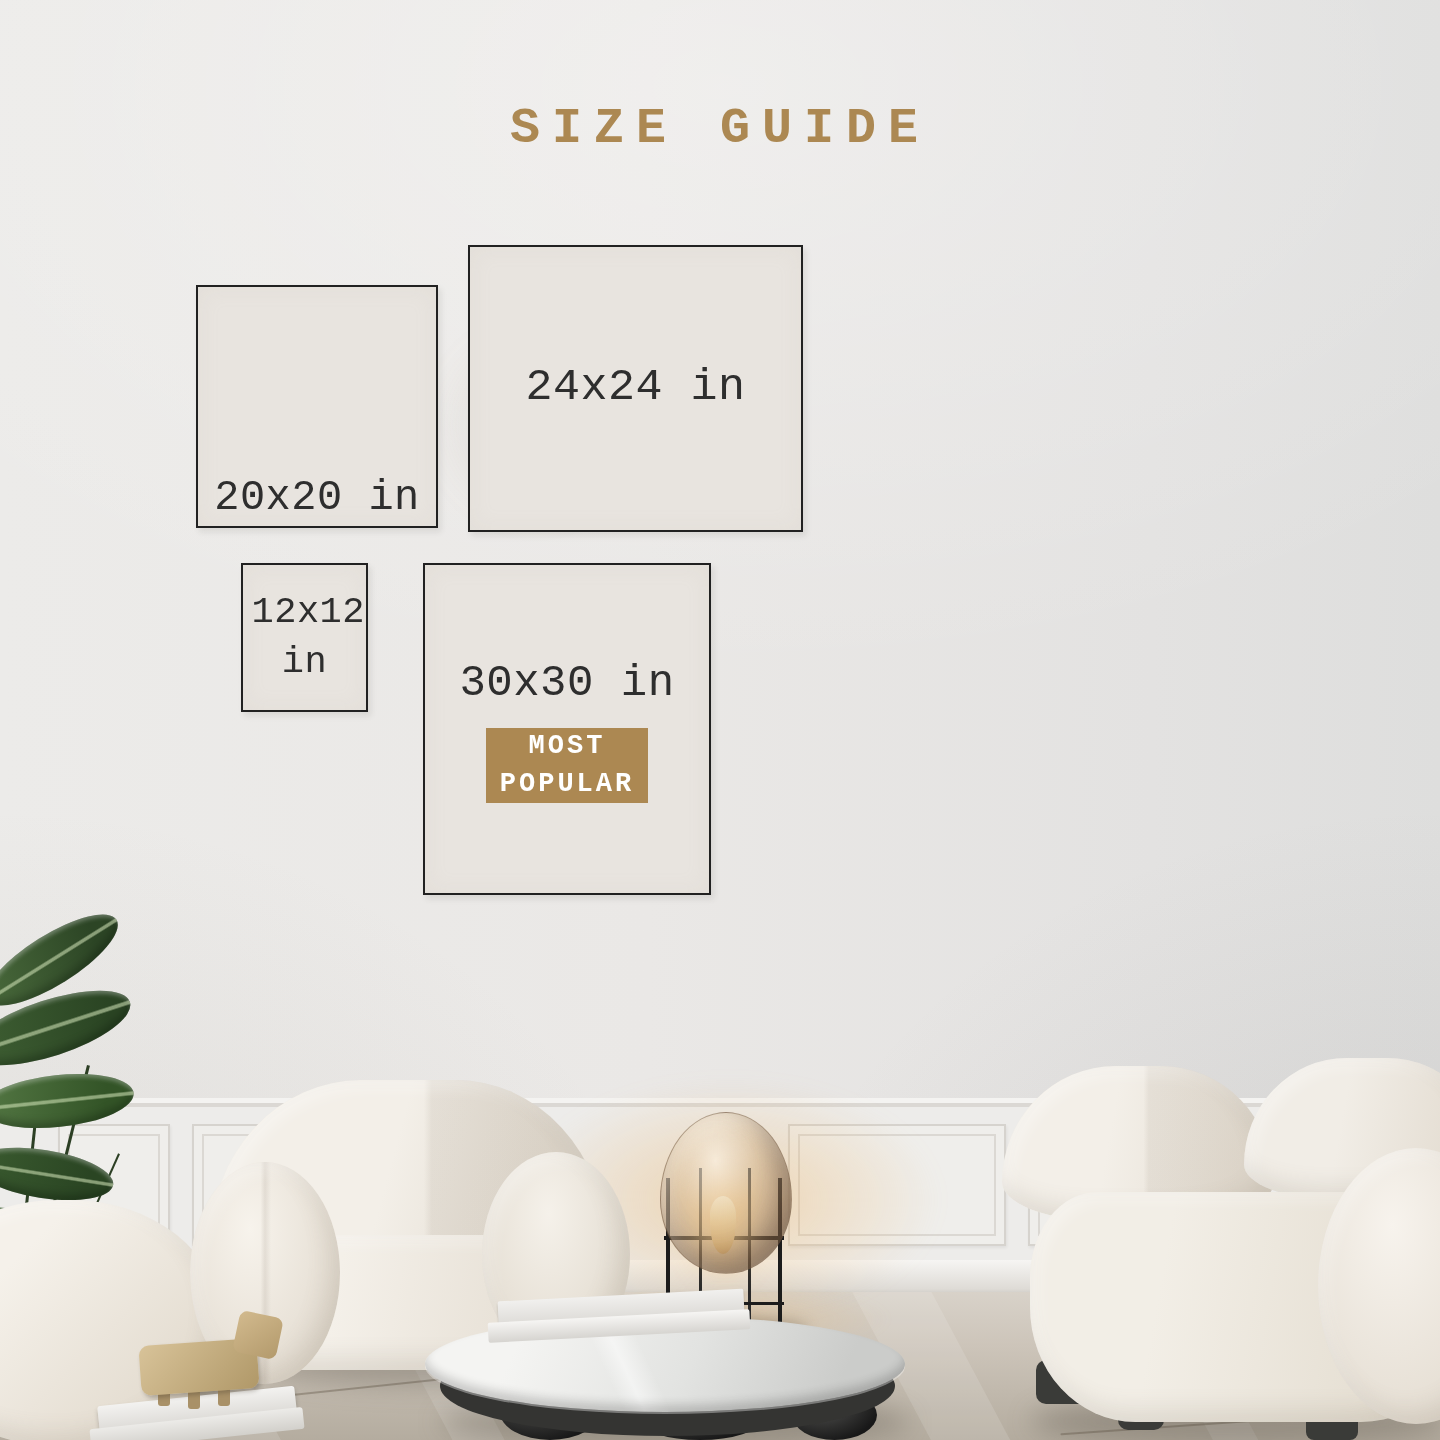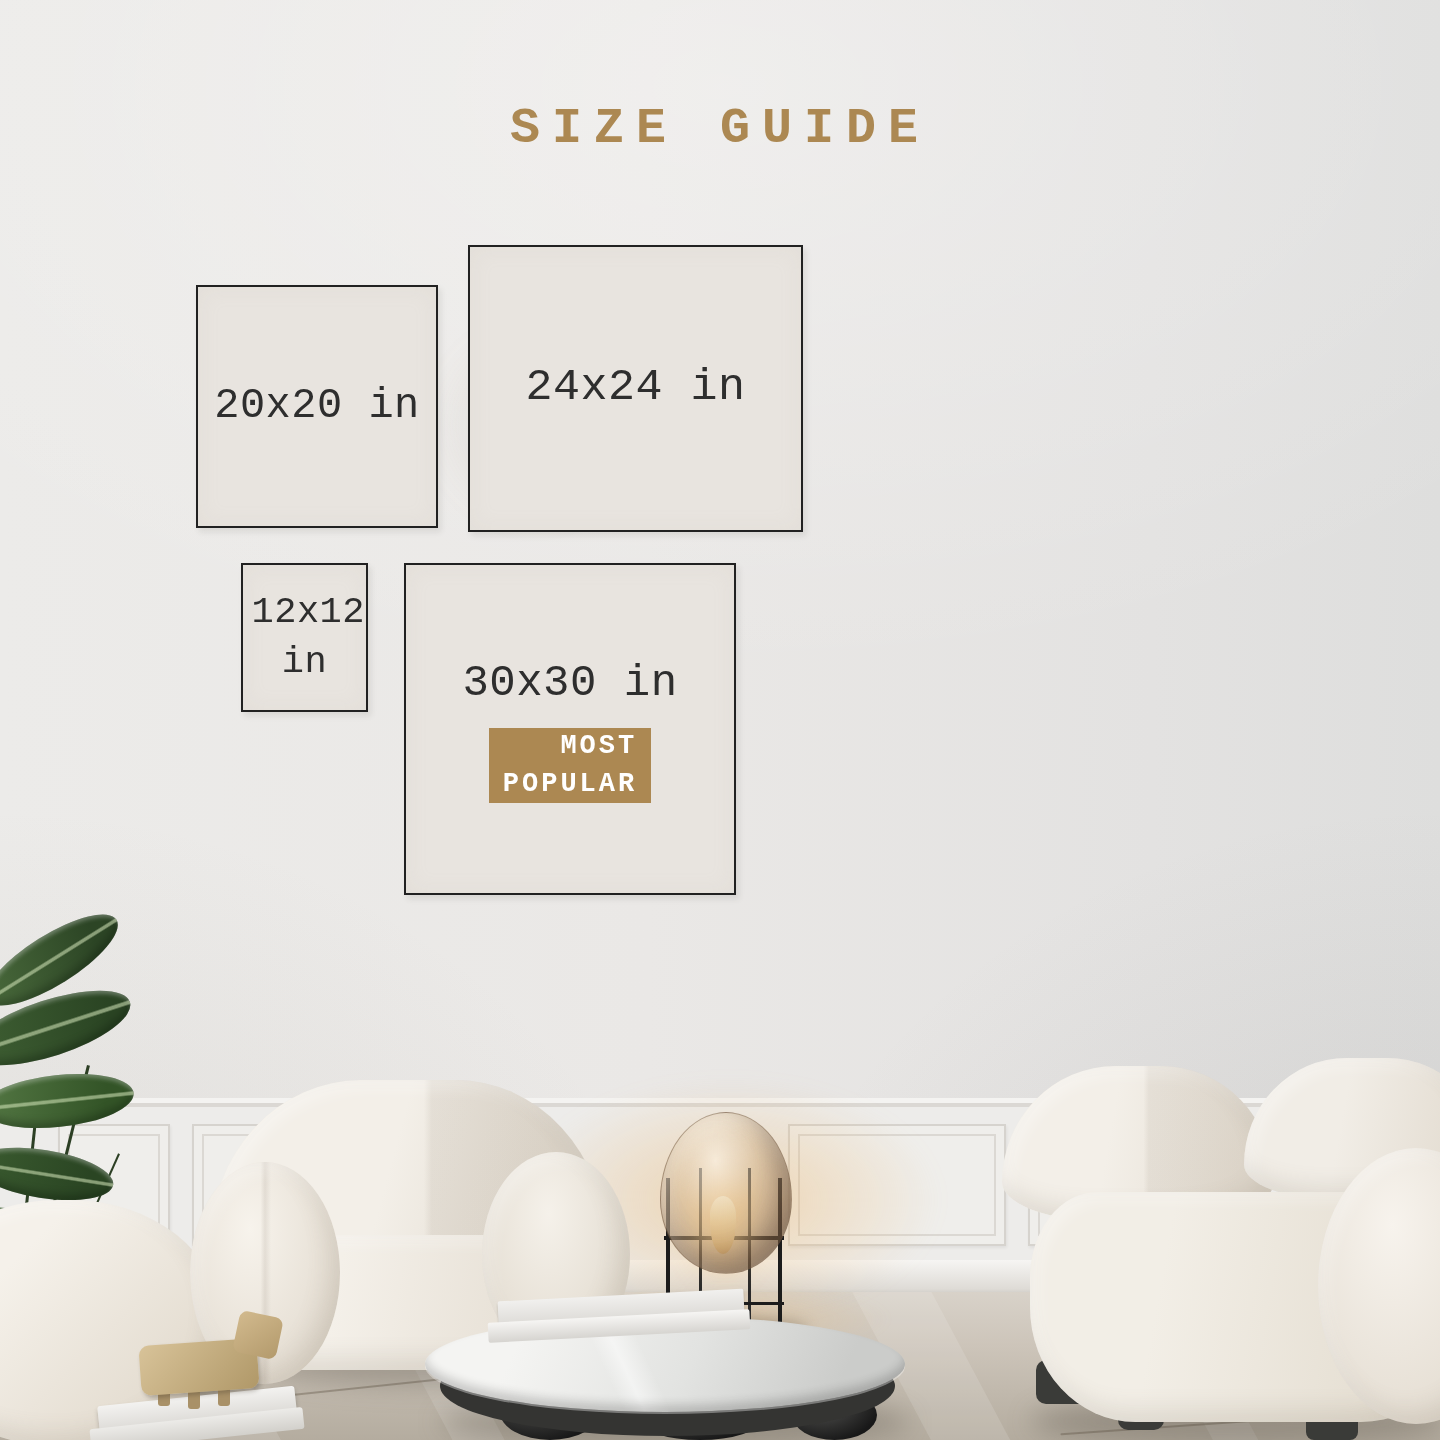--- a/index.html
+++ b/index.html
@@ -24,25 +24,25 @@
   .title{position:absolute;left:0;right:0;top:100px;text-align:center;
     font-size:50px;font-weight:bold;letter-spacing:12px;
     color:var(--accent-gold,#ac8852);}
 
   
   .frame{position:absolute;background:var(--frame-fill,#e8e4df);
     border:2px solid var(--frame-border,#212121);
     box-shadow:3px 4px 6px rgba(60,55,50,.10), inset 0 0 22px rgba(190,180,165,.12);
     display:flex;flex-direction:column;align-items:center;justify-content:center;text-align:center;}
   .frame-label{color:var(--label-text,#2e2e2e);letter-spacing:.5px;white-space:nowrap;line-height:1.3;}
-  #f20{left:196px;top:285px;width:242px;height:243px;}  #f20 .frame-label{font-size:42px;}
+  #f20{left:196px;top:285px;width:242px;height:243px;justify-content:flex-end;}  #f20 .frame-label{font-size:42px;}
   #f24{left:468px;top:245px;width:335px;height:287px;}  #f24 .frame-label{font-size:45px;}
   #f16{left:786px;top:278px;width:196px;height:194px;}  #f16 .frame-label{font-size:41px;}
   #f12{left:241px;top:563px;width:127px;height:149px;}  #f12 .frame-label{font-size:37px;white-space:normal;max-width:106px;line-height:1.35;}
-  #f30{left:404px;top:563px;width:332px;height:332px;text-align:right;}  #f30 .frame-label{font-size:44px;}
+  #f30{left:423px;top:563px;width:288px;height:332px;}  #f30 .frame-label{font-size:44px;}
   #f40{left:785px;top:508px;width:465px;height:469px;}  #f40 .frame-label{font-size:45px;}
   .badge{background:var(--accent-gold,#ac8852);color:var(--badge-text,#ffffff);
     font-weight:bold;letter-spacing:3px;line-height:1.38;padding:0 14px;margin-top:16px;}
   #f30 .badge{font-size:27px;}
   #f40 .badge{font-size:28px;margin-top:14px;}
 
   
   .wainscot{position:absolute;left:0;top:1098px;width:1440px;height:164px;
     background:linear-gradient(180deg,#f4f3f1 0 5px,#dbd8d4 5px 9px,#edecea 9px 100%);}
   .panel{position:absolute;top:26px;height:122px;background:#efeeeb;

